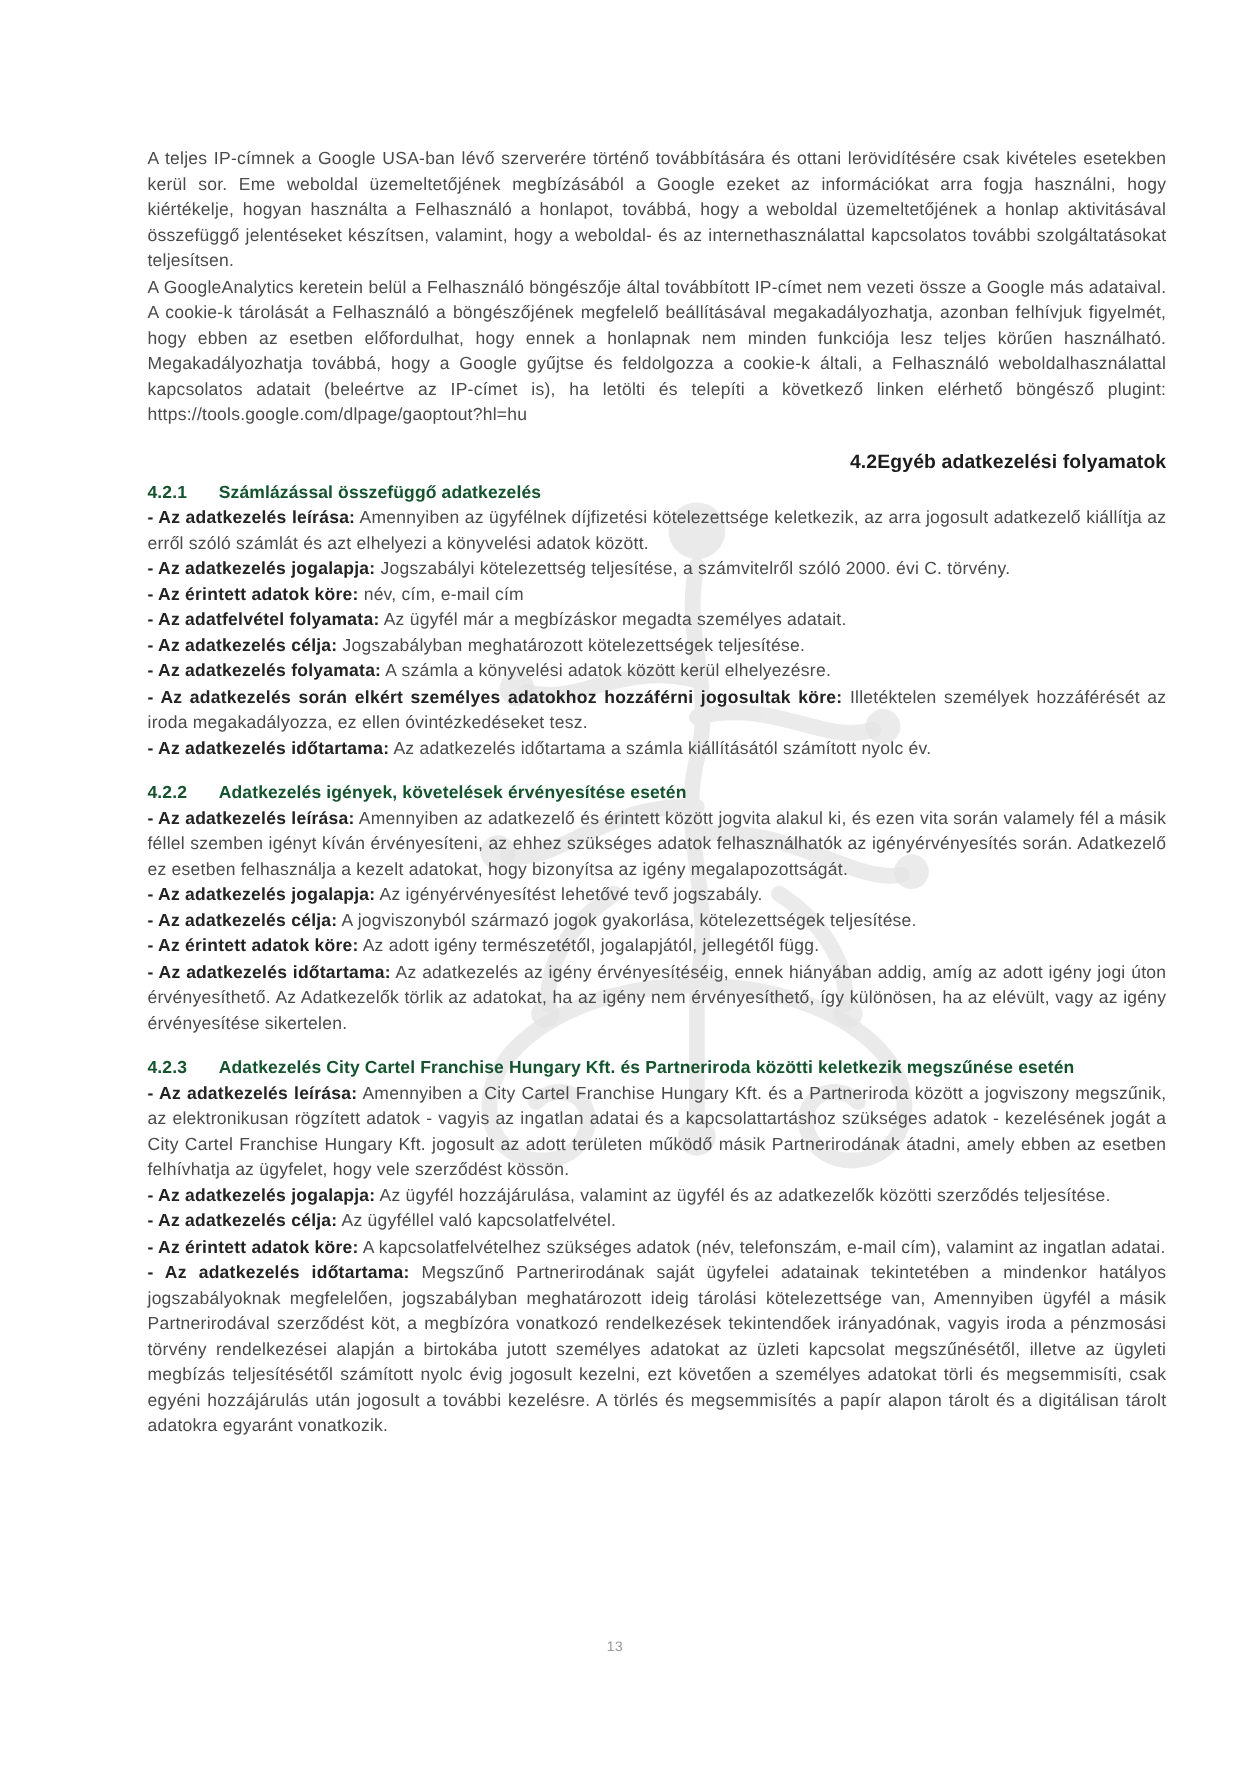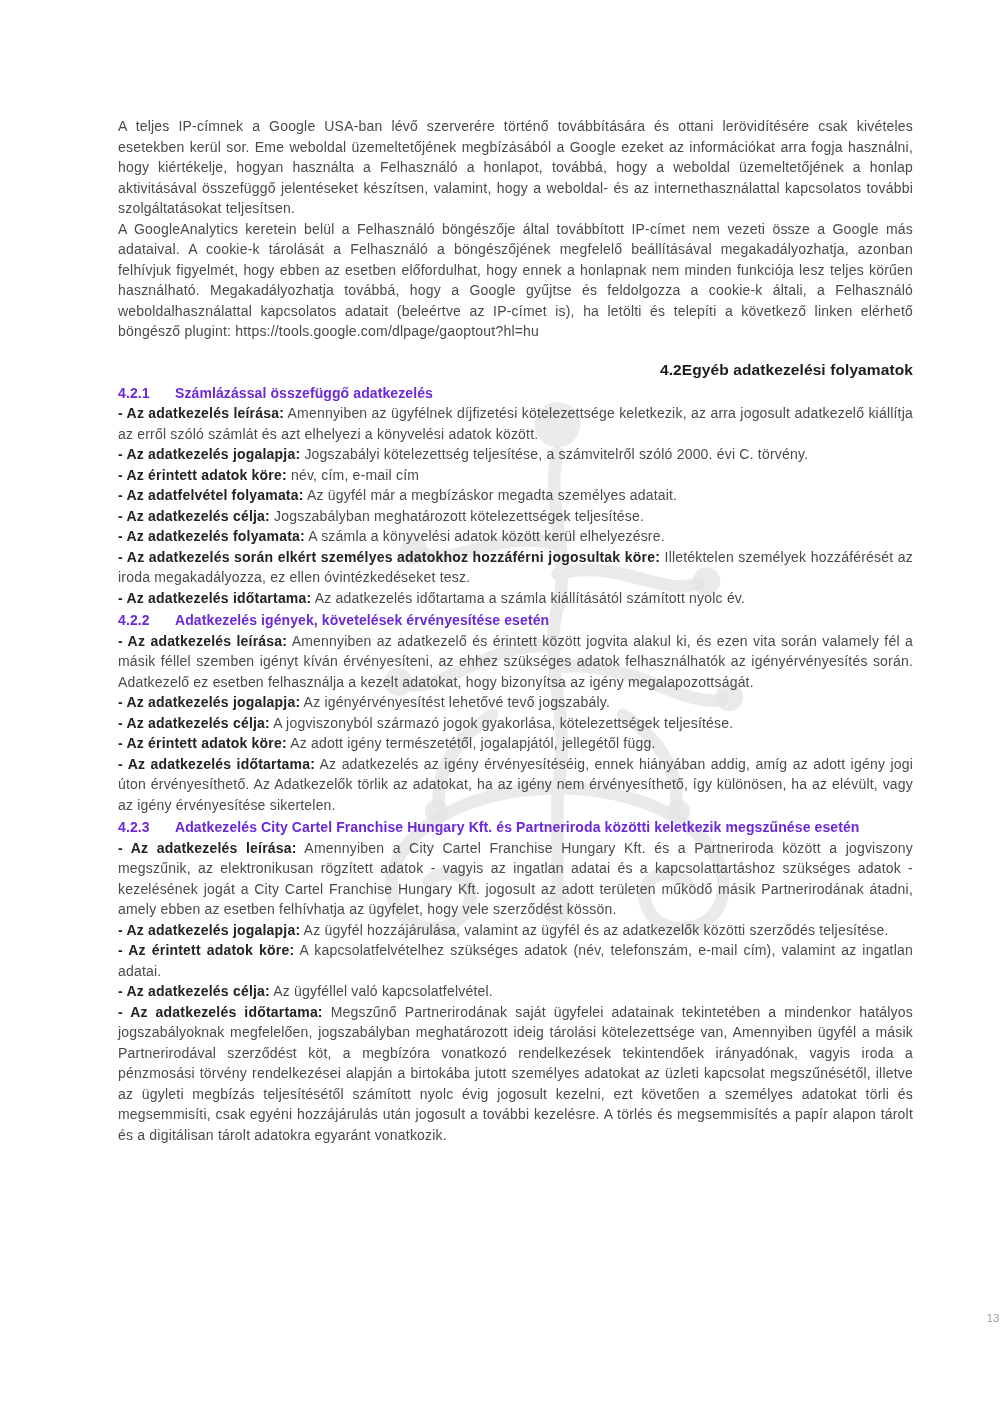--- a/index.html
+++ b/index.html
@@ -14,65 +14,65 @@
   .watermark{
     position:absolute;
     left:305px;top:372px;
     width:505px;height:585px;
     z-index:0;
     pointer-events:none;
   }
   .page{
     position:relative;
     z-index:1;
-    padding:116px 87px 0 118px;
+    padding:116px 67px 0 118px;
     color:#4a4a4a;
     font-size:14px;
     line-height:20.5px;
     letter-spacing:0.2px;
   }
   .para{
     margin:0;
     text-align:justify;
   }
   .main-heading{
     margin:17px 0 0 0;
     font-size:15.5px;
     line-height:21px;
     font-weight:bold;
     color:#1c1c1c;
     letter-spacing:0.1px;
     text-align:right;
   }
   .main-num{display:inline-block;width:30px;}
-  .subsection{margin-top:2px;}
+  .subsection{margin-top:15px;}
   .subsection:first-child{margin-top:3px;}
   .sub-heading{
     margin:0;
     font-size:14px;
     line-height:20.5px;
     font-weight:bold;
-    color:#6d28d9;
+    color:#14532d;
     text-align:justify;
     letter-spacing:0.1px;
   }
   .sub-num{display:inline-block;width:57px;}
   .item{
     margin:0;
     text-align:justify;
   }
   .item-label{
     font-weight:bold;
     color:#232323;
   }
   .footer{
     position:absolute;
-    left:0;right:0;
+    left:0;right:16px;
     top:1312px;
-    text-align:right;
+    text-align:center;
     font-size:11px;
     color:#999999;
     z-index:1;
     letter-spacing:0.5px;
   }
 </style>
 </head>
 <body>
 
 <svg class="watermark" viewBox="0 0 400 440" aria-hidden="true">
@@ -127,21 +127,21 @@
         <p class="item"><strong class="item-label">- Az adatkezelés leírása:</strong> <span>Amennyiben az adatkezelő és érintett között jogvita alakul ki, és ezen vita során valamely fél a másik féllel szemben igényt kíván érvényesíteni, az ehhez szükséges adatok felhasználhatók az igényérvényesítés során. Adatkezelő ez esetben felhasználja a kezelt adatokat, hogy bizonyítsa az igény megalapozottságát.</span></p>
         <p class="item"><strong class="item-label">- Az adatkezelés jogalapja:</strong> <span>Az igényérvényesítést lehetővé tevő jogszabály.</span></p>
         <p class="item"><strong class="item-label">- Az adatkezelés célja:</strong> <span>A jogviszonyból származó jogok gyakorlása, kötelezettségek teljesítése.</span></p>
         <p class="item"><strong class="item-label">- Az érintett adatok köre:</strong> <span>Az adott igény természetétől, jogalapjától, jellegétől függ.</span></p>
         <p class="item"><strong class="item-label">- Az adatkezelés időtartama:</strong> <span>Az adatkezelés az igény érvényesítéséig, ennek hiányában addig, amíg az adott igény jogi úton érvényesíthető. Az Adatkezelők törlik az adatokat, ha az igény nem érvényesíthető, így különösen, ha az elévült, vagy az igény érvényesítése sikertelen.</span></p>
       </section>
       <section class="subsection">
         <h3 class="sub-heading"><span class="sub-num">4.2.3</span><span>Adatkezelés City Cartel Franchise Hungary Kft. és Partneriroda közötti keletkezik megszűnése esetén</span></h3>
         <p class="item"><strong class="item-label">- Az adatkezelés leírása:</strong> <span>Amennyiben a City Cartel Franchise Hungary Kft. és a Partneriroda között a jogviszony megszűnik, az elektronikusan rögzített adatok - vagyis az ingatlan adatai és a kapcsolattartáshoz szükséges adatok - kezelésének jogát a City Cartel Franchise Hungary Kft. jogosult az adott területen működő másik Partnerirodának átadni, amely ebben az esetben felhívhatja az ügyfelet, hogy vele szerződést kössön.</span></p>
         <p class="item"><strong class="item-label">- Az adatkezelés jogalapja:</strong> <span>Az ügyfél hozzájárulása, valamint az ügyfél és az adatkezelők közötti szerződés teljesítése.</span></p>
+        <p class="item"><strong class="item-label">- Az adatkezelés célja:</strong> <span>Az ügyféllel való kapcsolatfelvétel.</span></p>
         <p class="item"><strong class="item-label">- Az érintett adatok köre:</strong> <span>A kapcsolatfelvételhez szükséges adatok (név, telefonszám, e-mail cím), valamint az ingatlan adatai.</span></p>
-        <p class="item"><strong class="item-label">- Az adatkezelés célja:</strong> <span>Az ügyféllel való kapcsolatfelvétel.</span></p>
         <p class="item"><strong class="item-label">- Az adatkezelés időtartama:</strong> <span>Megszűnő Partnerirodának saját ügyfelei adatainak tekintetében a mindenkor hatályos jogszabályoknak megfelelően, jogszabályban meghatározott ideig tárolási kötelezettsége van, Amennyiben ügyfél a másik Partnerirodával szerződést köt, a megbízóra vonatkozó rendelkezések tekintendőek irányadónak, vagyis iroda a pénzmosási törvény rendelkezései alapján a birtokába jutott személyes adatokat az üzleti kapcsolat megszűnésétől, illetve az ügyleti megbízás teljesítésétől számított nyolc évig jogosult kezelni, ezt követően a személyes adatokat törli és megsemmisíti, csak egyéni hozzájárulás után jogosult a további kezelésre. A törlés és megsemmisítés a papír alapon tárolt és a digitálisan tárolt adatokra egyaránt vonatkozik.</span></p>
       </section>
     </div>
 
 </div>
 
 <div class="footer">13</div>
 
 </body></html>

